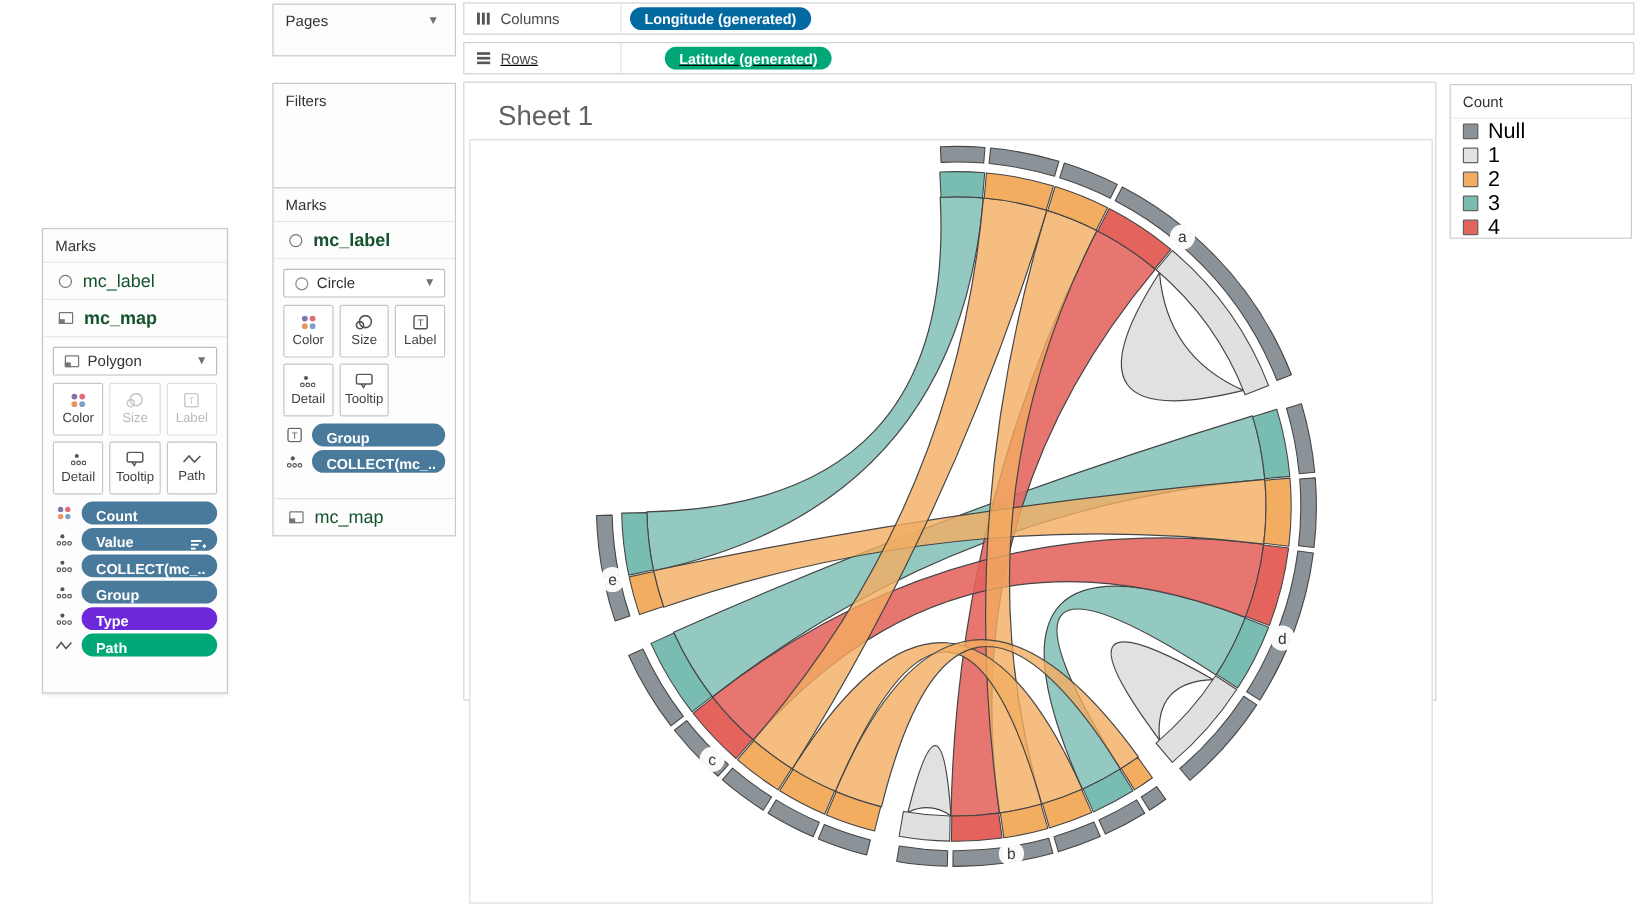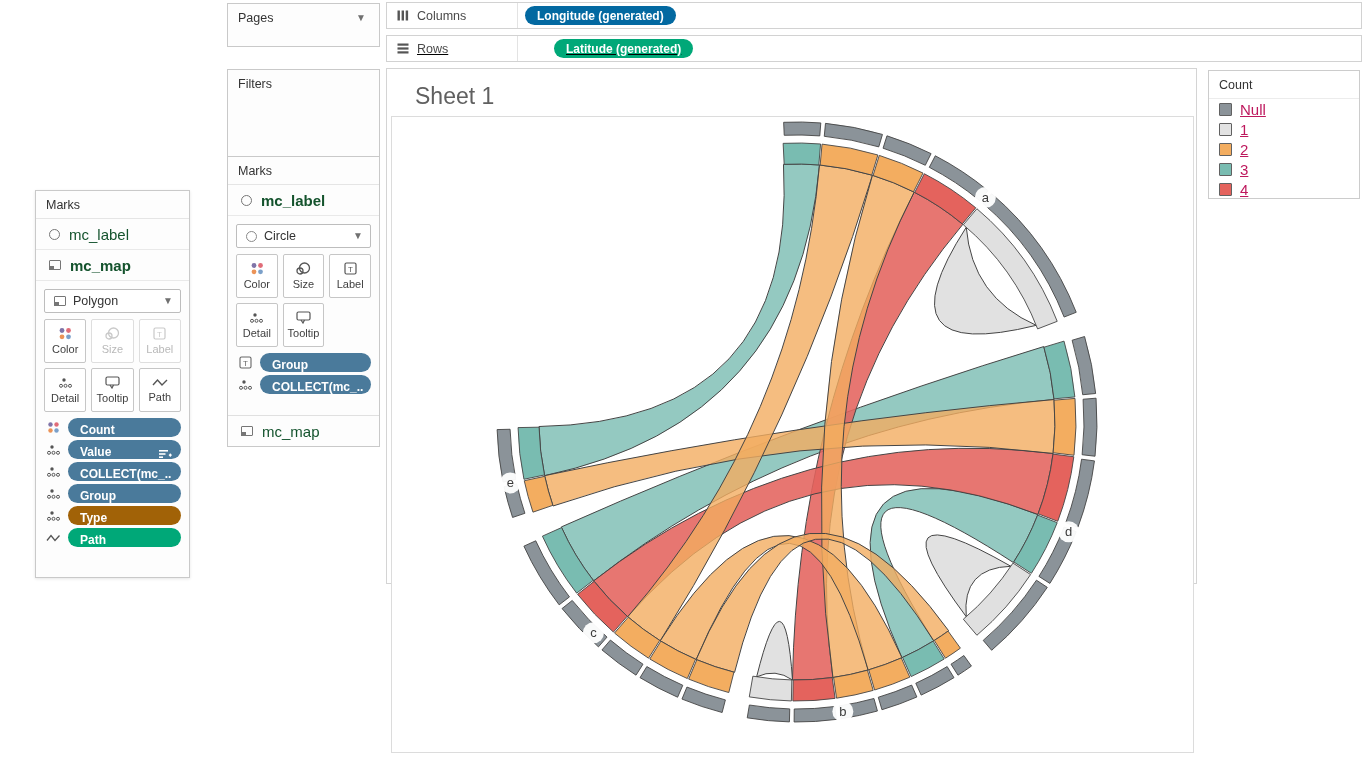--- a/index.html
+++ b/index.html
@@ -25,21 +25,21 @@
   .pill-icon{width:18px;display:flex;justify-content:center;flex:none;}
   .pill{flex:1;height:19px;border-radius:10px;color:#fff;font-size:12px;font-weight:600;display:flex;
     align-items:flex-end;padding:0 9px 0 12px;white-space:nowrap;overflow:hidden;}
   .pill .grow{flex:1;}
   .shelf{position:absolute;left:386px;width:976px;height:27px;background:#fff;border:1px solid #d2d2d2;
     box-sizing:border-box;display:flex;align-items:center;}
   .shelf-label{width:120px;flex:none;display:flex;align-items:center;gap:8px;padding-left:10px;align-self:stretch;
     border-right:1px solid #e3e3e3;font-size:12.5px;color:#4a4a4a;}
   .shelf-pill{height:19px;border-radius:10px;color:#fff;font-size:12px;font-weight:600;display:flex;align-items:center;
     padding:0 12px;margin-left:7px;}
-  .legend-item{display:flex;align-items:center;gap:8px;height:20px;padding-left:10px;font-size:15px;color:#be185d;text-decoration:underline;}
+  .legend-item{display:flex;align-items:center;gap:8px;height:20px;padding-left:10px;font-size:18px;color:#000000;}
   .swatch{width:13px;height:13px;border:1px solid #616161;border-radius:1px;box-sizing:border-box;flex:none;}
   svg.icon{display:block;}
 </style>
 </head>
 <body>
 
 <div class="card" style="left:35px;top:190px;width:155px;height:388px;box-shadow:0 1px 3px rgba(0,0,0,.10);">
   <div class="card-title">Marks</div>
 
   <div class="layer-row">
@@ -167,21 +167,21 @@
   </div>
   <div class="pill-row">
     <span class="pill-icon">
       <svg class="icon" width="13" height="12">
         <circle cx="5" cy="3" r="1.7" fill="#555"></circle>
         <circle cx="2" cy="8.8" r="1.5" fill="none" stroke="#555" stroke-width="1"></circle>
         <circle cx="6.5" cy="8.8" r="1.5" fill="none" stroke="#555" stroke-width="1"></circle>
         <circle cx="11" cy="8.8" r="1.5" fill="none" stroke="#555" stroke-width="1"></circle>
       </svg>
     </span>
-    <div class="pill" style="background: #a16207;">
+    <div class="pill" style="background: #6d28d9;">
       <span>Type</span>
     </div>
   </div>
   <div class="pill-row">
     <span class="pill-icon">
       <svg class="icon" width="15" height="10">
         <path d="M1 7.5 L5 2.5 L9 7.5 L13.5 2.5" fill="none" stroke="#555" stroke-width="1.3"></path>
       </svg>
     </span>
     <div class="pill" style="background: rgb(0, 168, 120);">

